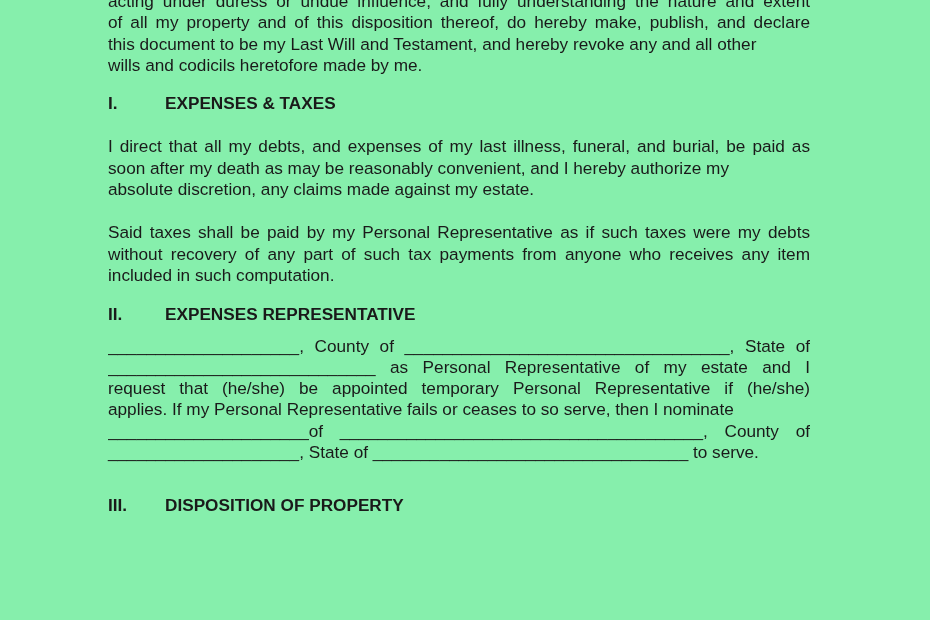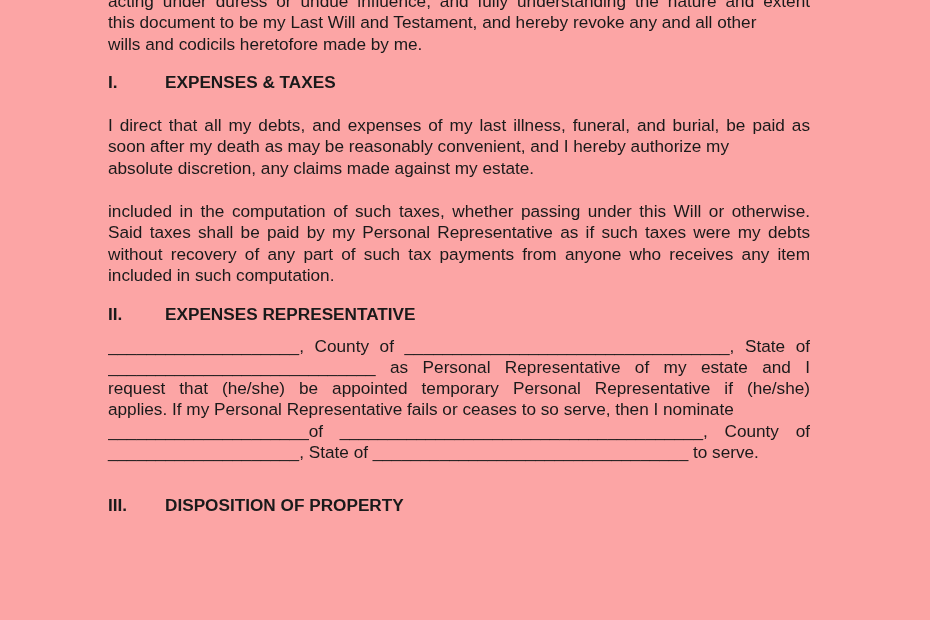--- a/index.html
+++ b/index.html
@@ -5,21 +5,21 @@
   html, body {
     margin: 0;
     padding: 0;
     background: #ffffff;
   }
   .viewport {
     position: relative;
     width: 930px;
     height: 620px;
     overflow: hidden;
-    background: #fca5a5;
+    background: #86efac;
     font-family: "Liberation Sans", "DejaVu Sans", sans-serif;
     color: #1a1a1a;
   }
   .page-text {
     position: absolute;
     left: 108px;
     width: 702px;
     top: 0;
     font-size: 17.2px;
     line-height: 21.3px;
@@ -53,36 +53,36 @@
   }
 </style>
 </head>
 <body>
 
 <div class="viewport">
   <div class="page-text">
 
     <div class="para p1">
       <div class="line fill">acting under duress or undue influence, and fully understanding the nature and extent</div>
+      <div class="line fill">of all my property and of this disposition thereof, do hereby make, publish, and declare</div>
       <div class="line">this document to be my Last Will and Testament, and hereby revoke any and all other</div>
       <div class="line">wills and codicils heretofore made by me.</div>
     </div>
 
     <div class="heading h1">
       <span class="num">I.</span><span class="ttl">EXPENSES &amp; TAXES</span>
     </div>
 
     <div class="para p2">
       <div class="line fill">I direct that all my debts, and expenses of my last illness, funeral, and burial, be paid as</div>
       <div class="line">soon after my death as may be reasonably convenient, and I hereby authorize my</div>
       <div class="line">absolute discretion, any claims made against my estate.</div>
     </div>
 
     <div class="para p3">
-      <div class="line fill">included in the computation of such taxes, whether passing under this Will or otherwise.</div>
       <div class="line fill">Said taxes shall be paid by my Personal Representative as if such taxes were my debts</div>
       <div class="line fill">without recovery of any part of such tax payments from anyone who receives any item</div>
       <div class="line">included in such computation.</div>
     </div>
 
     <div class="heading h2">
       <span class="num">II.</span><span class="ttl">EXPENSES REPRESENTATIVE</span>
     </div>
 
     <div class="para p4">

